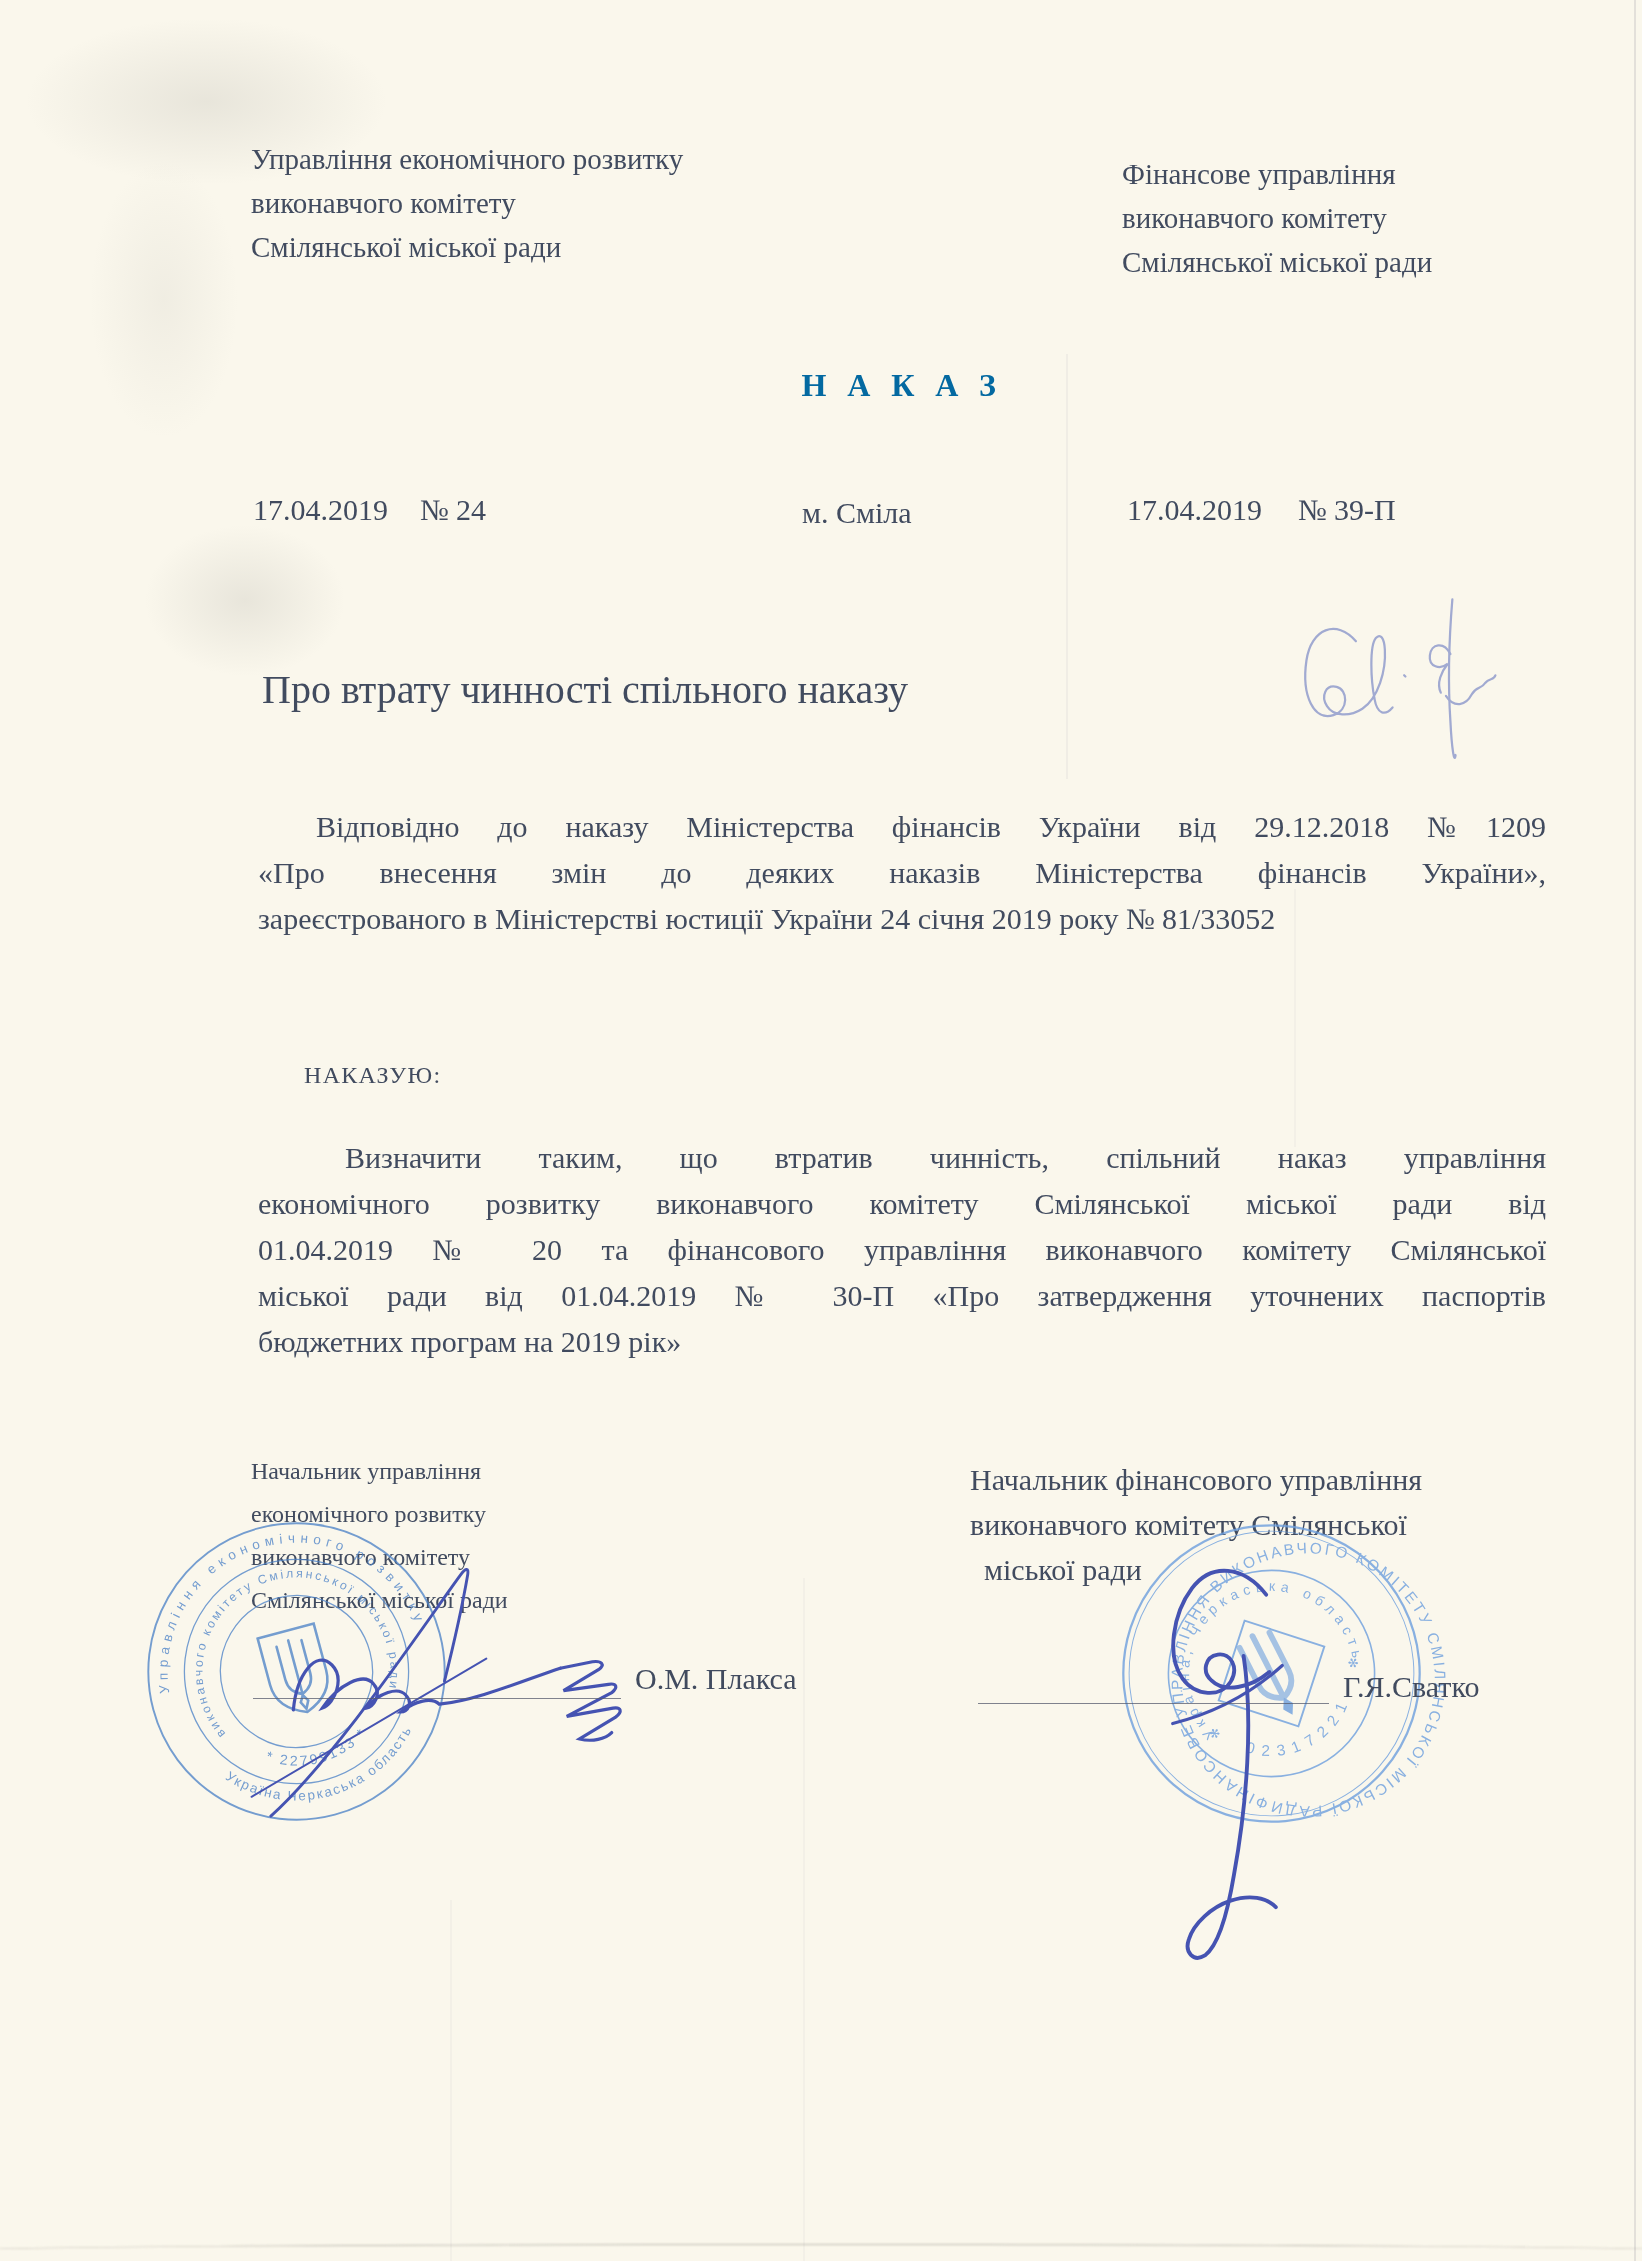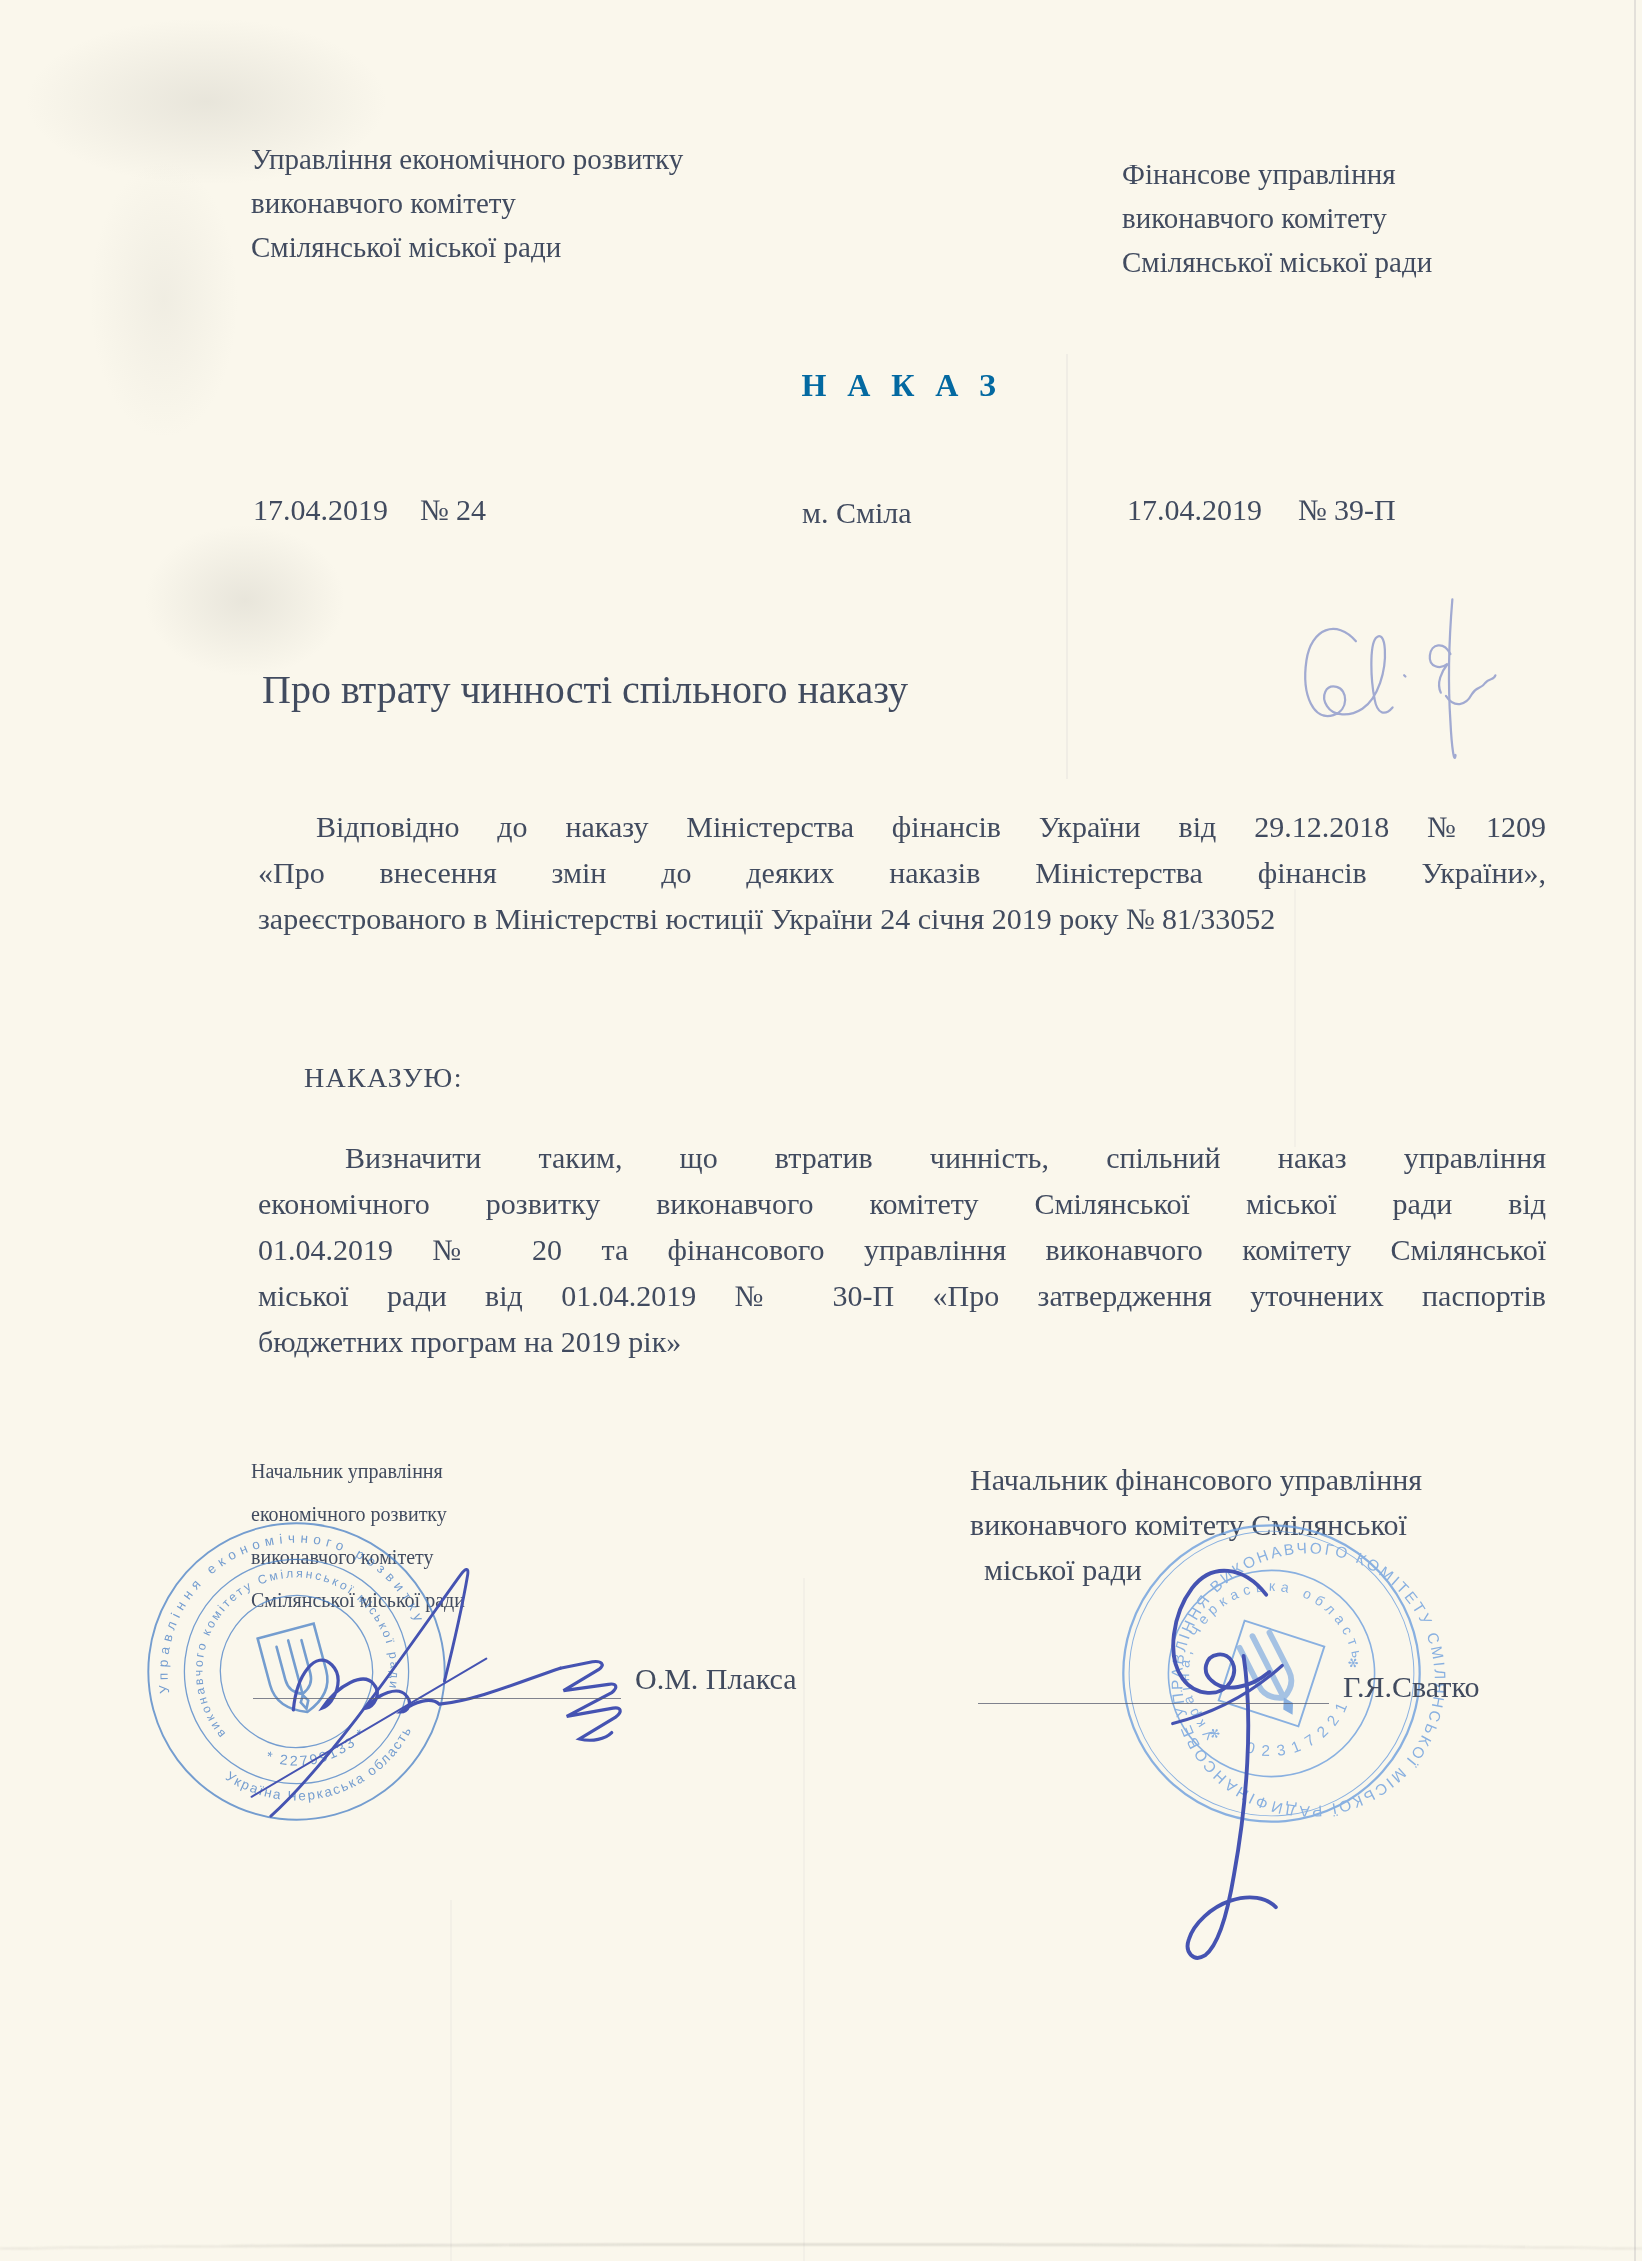--- a/index.html
+++ b/index.html
@@ -31,23 +31,23 @@
   
   .subject{left:262px;top:666px;width:1288px;text-align:left;font-size:40px;}
   
   .para{left:258px;width:1288px;font-size:30px;line-height:46px;}
   .para .line{text-align:justify;}
   .para .line.jst{text-align:justify;text-align-last:justify;}
   .p1{top:804px;}
   .p1 .line:first-child{padding-left:58px;}
   .p2{top:1135px;}
   .p2 .line:first-child{padding-left:87px;}
-  .orderword{left:304px;top:1062px;font-size:28px;letter-spacing:1.3px;}
-  
-  .sigtitle{font-size:20px;line-height:43px;}
+  .orderword{left:304px;top:1062px;font-size:24px;letter-spacing:1.3px;}
+  
+  .sigtitle{font-size:24px;line-height:43px;}
   .sig-left{left:251px;top:1450px;width:490px;}
   .sig-right{left:970px;top:1457px;width:593px;line-height:45px;font-size:30px;}
   .sig-right .line:nth-child(3){padding-left:14px;}
   
   .sigline{height:0;border-bottom:1.3px solid rgba(85,91,110,.75);}
   .rule-left{left:253px;top:1698px;width:368px;}
   .rule-right{left:978px;top:1703px;width:351px;}
   .signame{font-size:30px;}
   .name-left{left:635px;top:1662px;}
   .name-right{left:1343px;top:1670px;}

